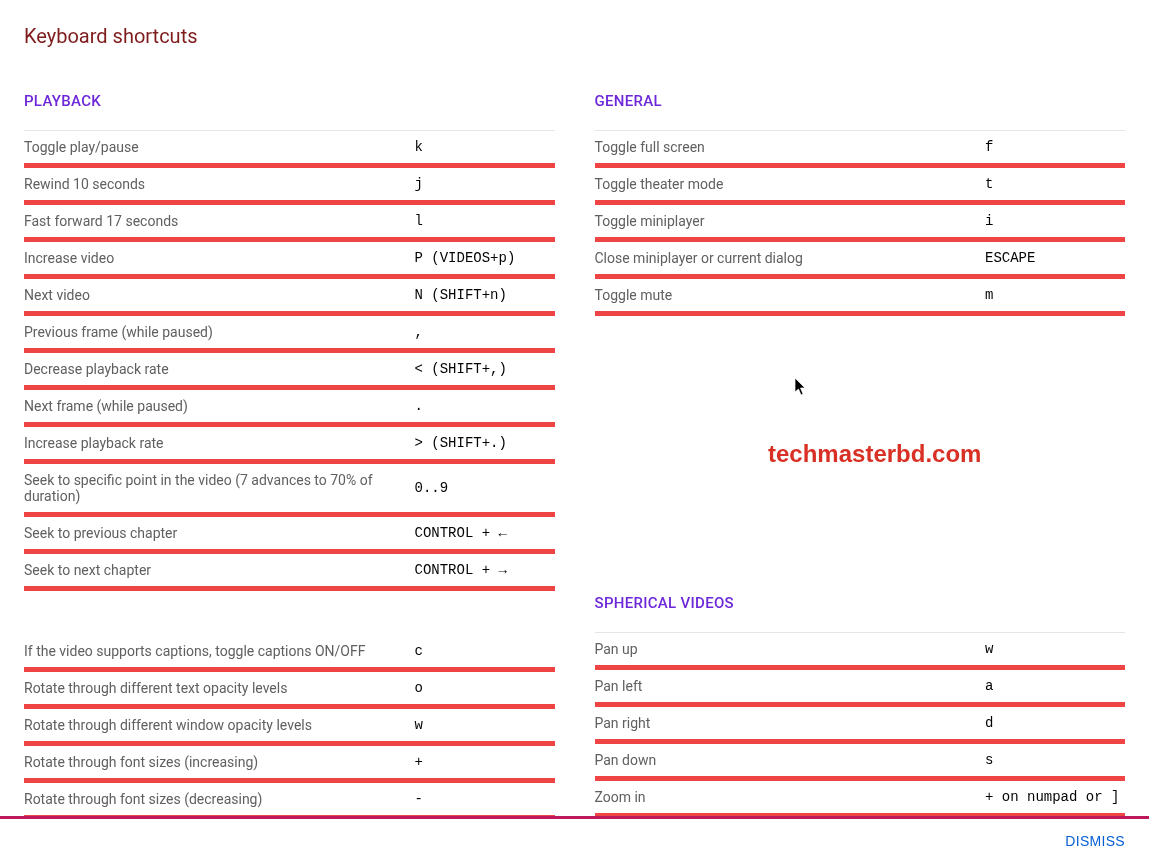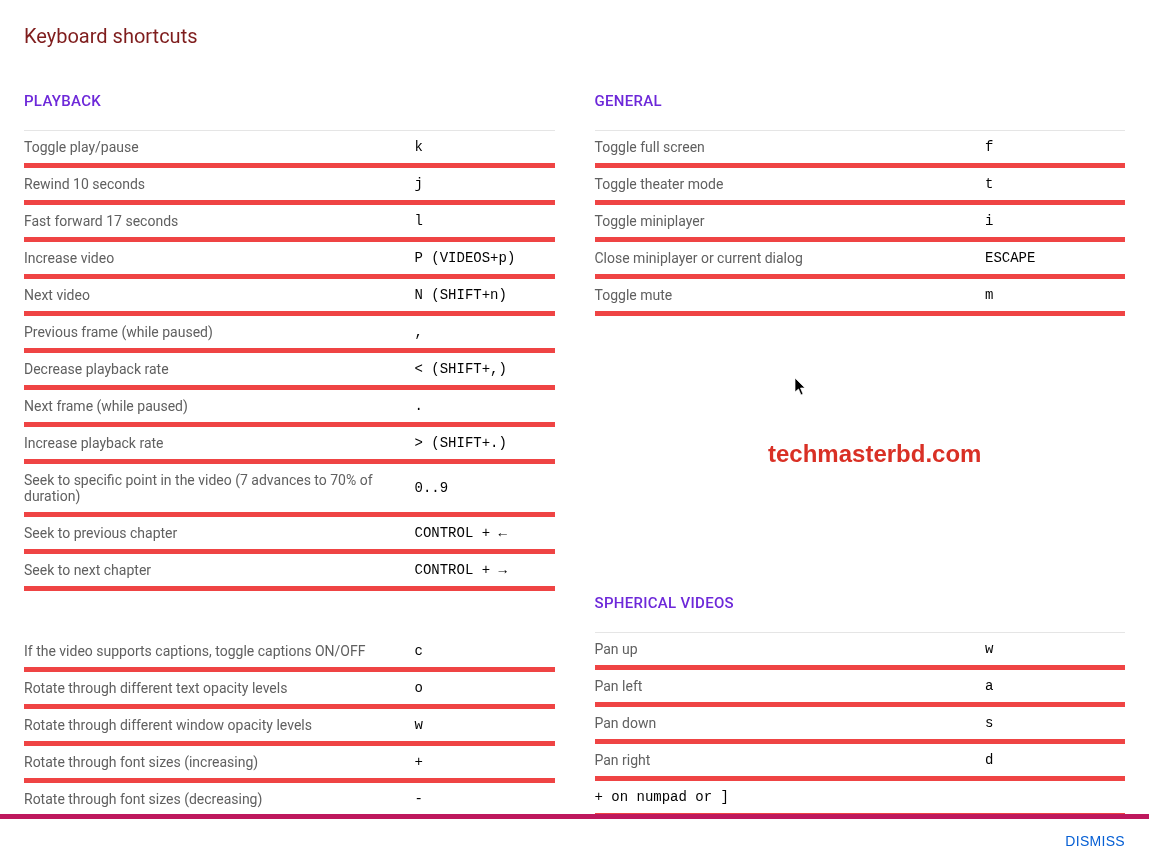--- a/index.html
+++ b/index.html
@@ -62,21 +62,21 @@
       font-size: 14px;
       color: #030303;
       width: 140px;
       flex-shrink: 0;
     }
     .dismiss-bar {
       position: absolute;
       left: 0;
       right: 0;
       bottom: 0;
-      border-top: 5px solid #be185d;
+      border-top: 3px solid #be185d;
       padding: 14px 24px;
       display: flex;
       justify-content: flex-end;
       background: #fff;
     }
     .dismiss-btn {
       font-size: 14px;
       font-weight: 500;
       color: #065fd4;
       background: none;
@@ -216,28 +216,29 @@
           <div class="section-header">SPHERICAL VIDEOS</div>
           <div class="row">
             <div class="desc">Pan up</div>
             <div class="key">w</div>
           </div>
           <div class="row">
             <div class="desc">Pan left</div>
             <div class="key">a</div>
           </div>
           <div class="row">
+            <div class="desc">Pan right</div>
+            <div class="key">d</div>
+          </div>
+          <div class="row">
             <div class="desc">Pan down</div>
             <div class="key">s</div>
           </div>
           <div class="row">
-            <div class="desc">Pan right</div>
-            <div class="key">d</div>
-          </div>
-          <div class="row">
+            <div class="desc">Zoom in</div>
             <div class="key">+ on numpad or ]</div>
           </div>
           <div class="row">
             <div class="desc">Fast out</div>
             <div class="key">- on numpad or [</div>
           </div>
         </div>
       </div>
   </div>
 </div>

